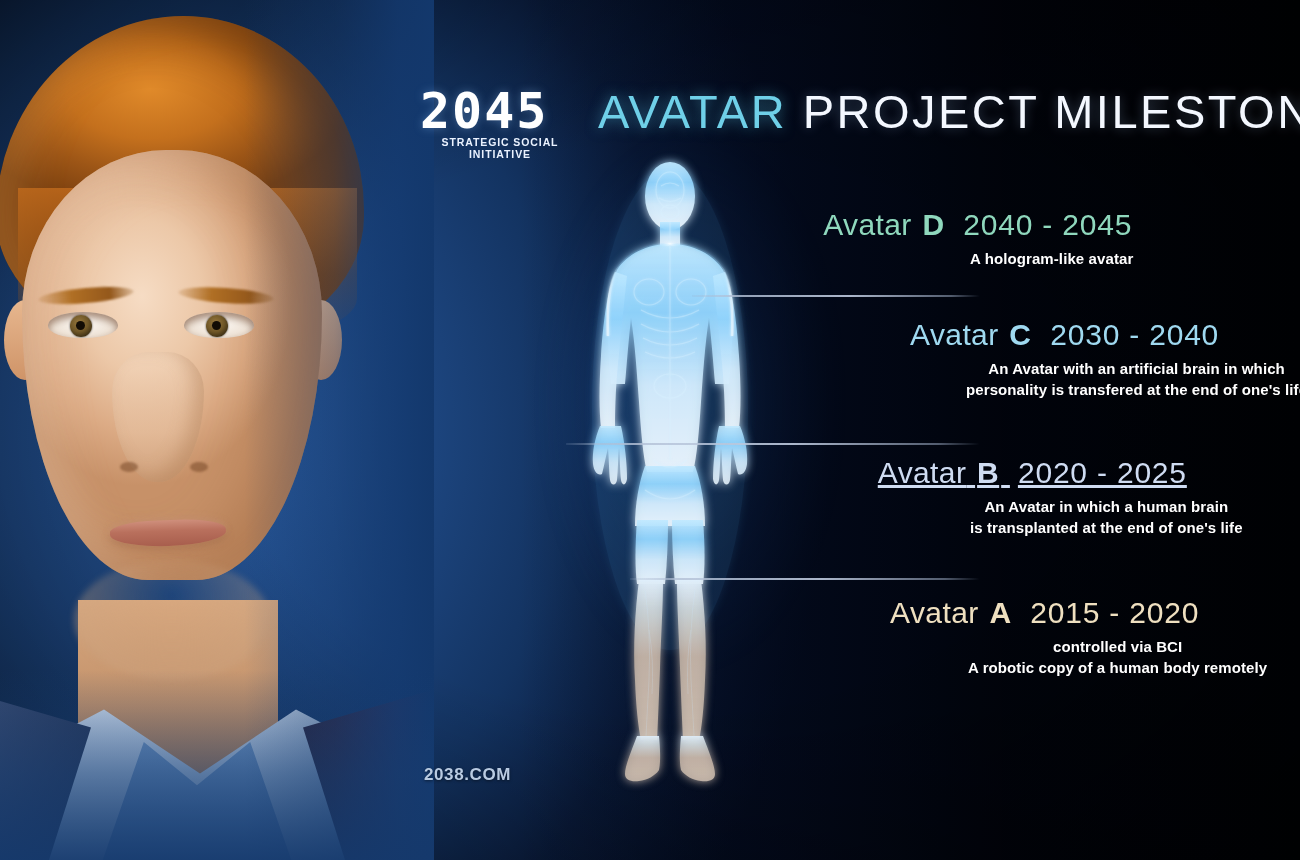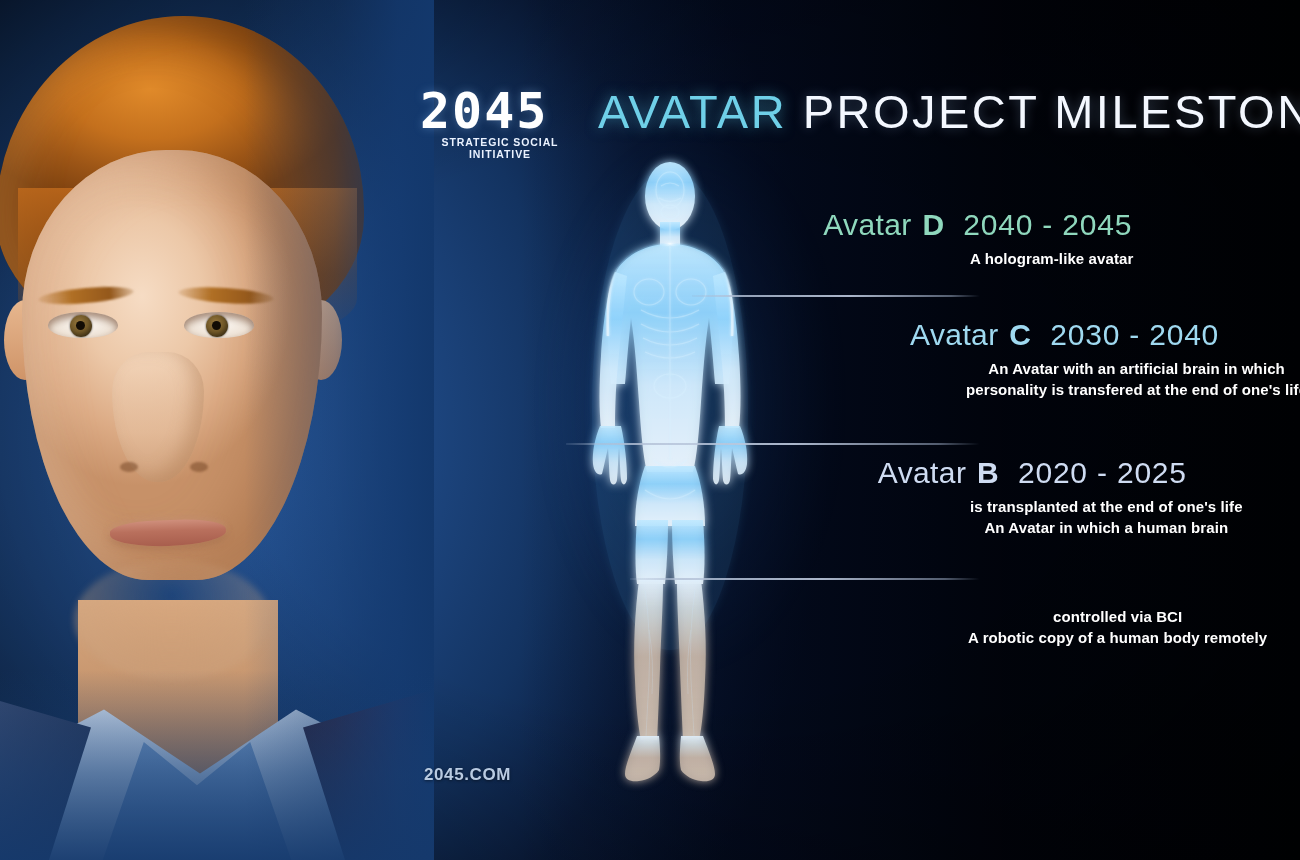--- a/index.html
+++ b/index.html
@@ -380,33 +380,38 @@
       <span class="letter">C</span>
       <span class="years">2030 - 2040</span>
     </div>
     <div class="m-desc" style="margin-left:144px;">
       <div>An Avatar with an artificial brain in which</div>
       <div>personality  is transfered at the end of one's life</div>
     </div>
   </div>
 
   <div class="mstone" style="left:822px; top:458px;">
-    <div class="m-head" style="color:#cfdcf2;">
+    <div class="m-head" style="color:#cfdcf2;text-decoration:underline;">
       <span class="lbl">Avatar</span>
       <span class="letter">B</span>
       <span class="years">2020 - 2025</span>
     </div>
     <div class="m-desc" style="margin-left:148px;">
+      <div>An Avatar in which a human brain</div>
       <div>is transplanted at the end of one's life</div>
-      <div>An Avatar in which a human brain</div>
     </div>
   </div>
 
   <div class="mstone" style="left:822px; top:598px;">
+    <div class="m-head" style="color:#efe0c0;">
+      <span class="lbl">Avatar</span>
+      <span class="letter">A</span>
+      <span class="years">2015 - 2020</span>
+    </div>
     <div class="m-desc" style="margin-left:146px;">
       <div>controlled via BCI</div>
       <div>A robotic copy of a human body remotely</div>
     </div>
   </div>
 
-  <div class="watermark">2045.COM</div>
+  <div class="watermark">2038.COM</div>
 
 </div>
 
 </body></html>

